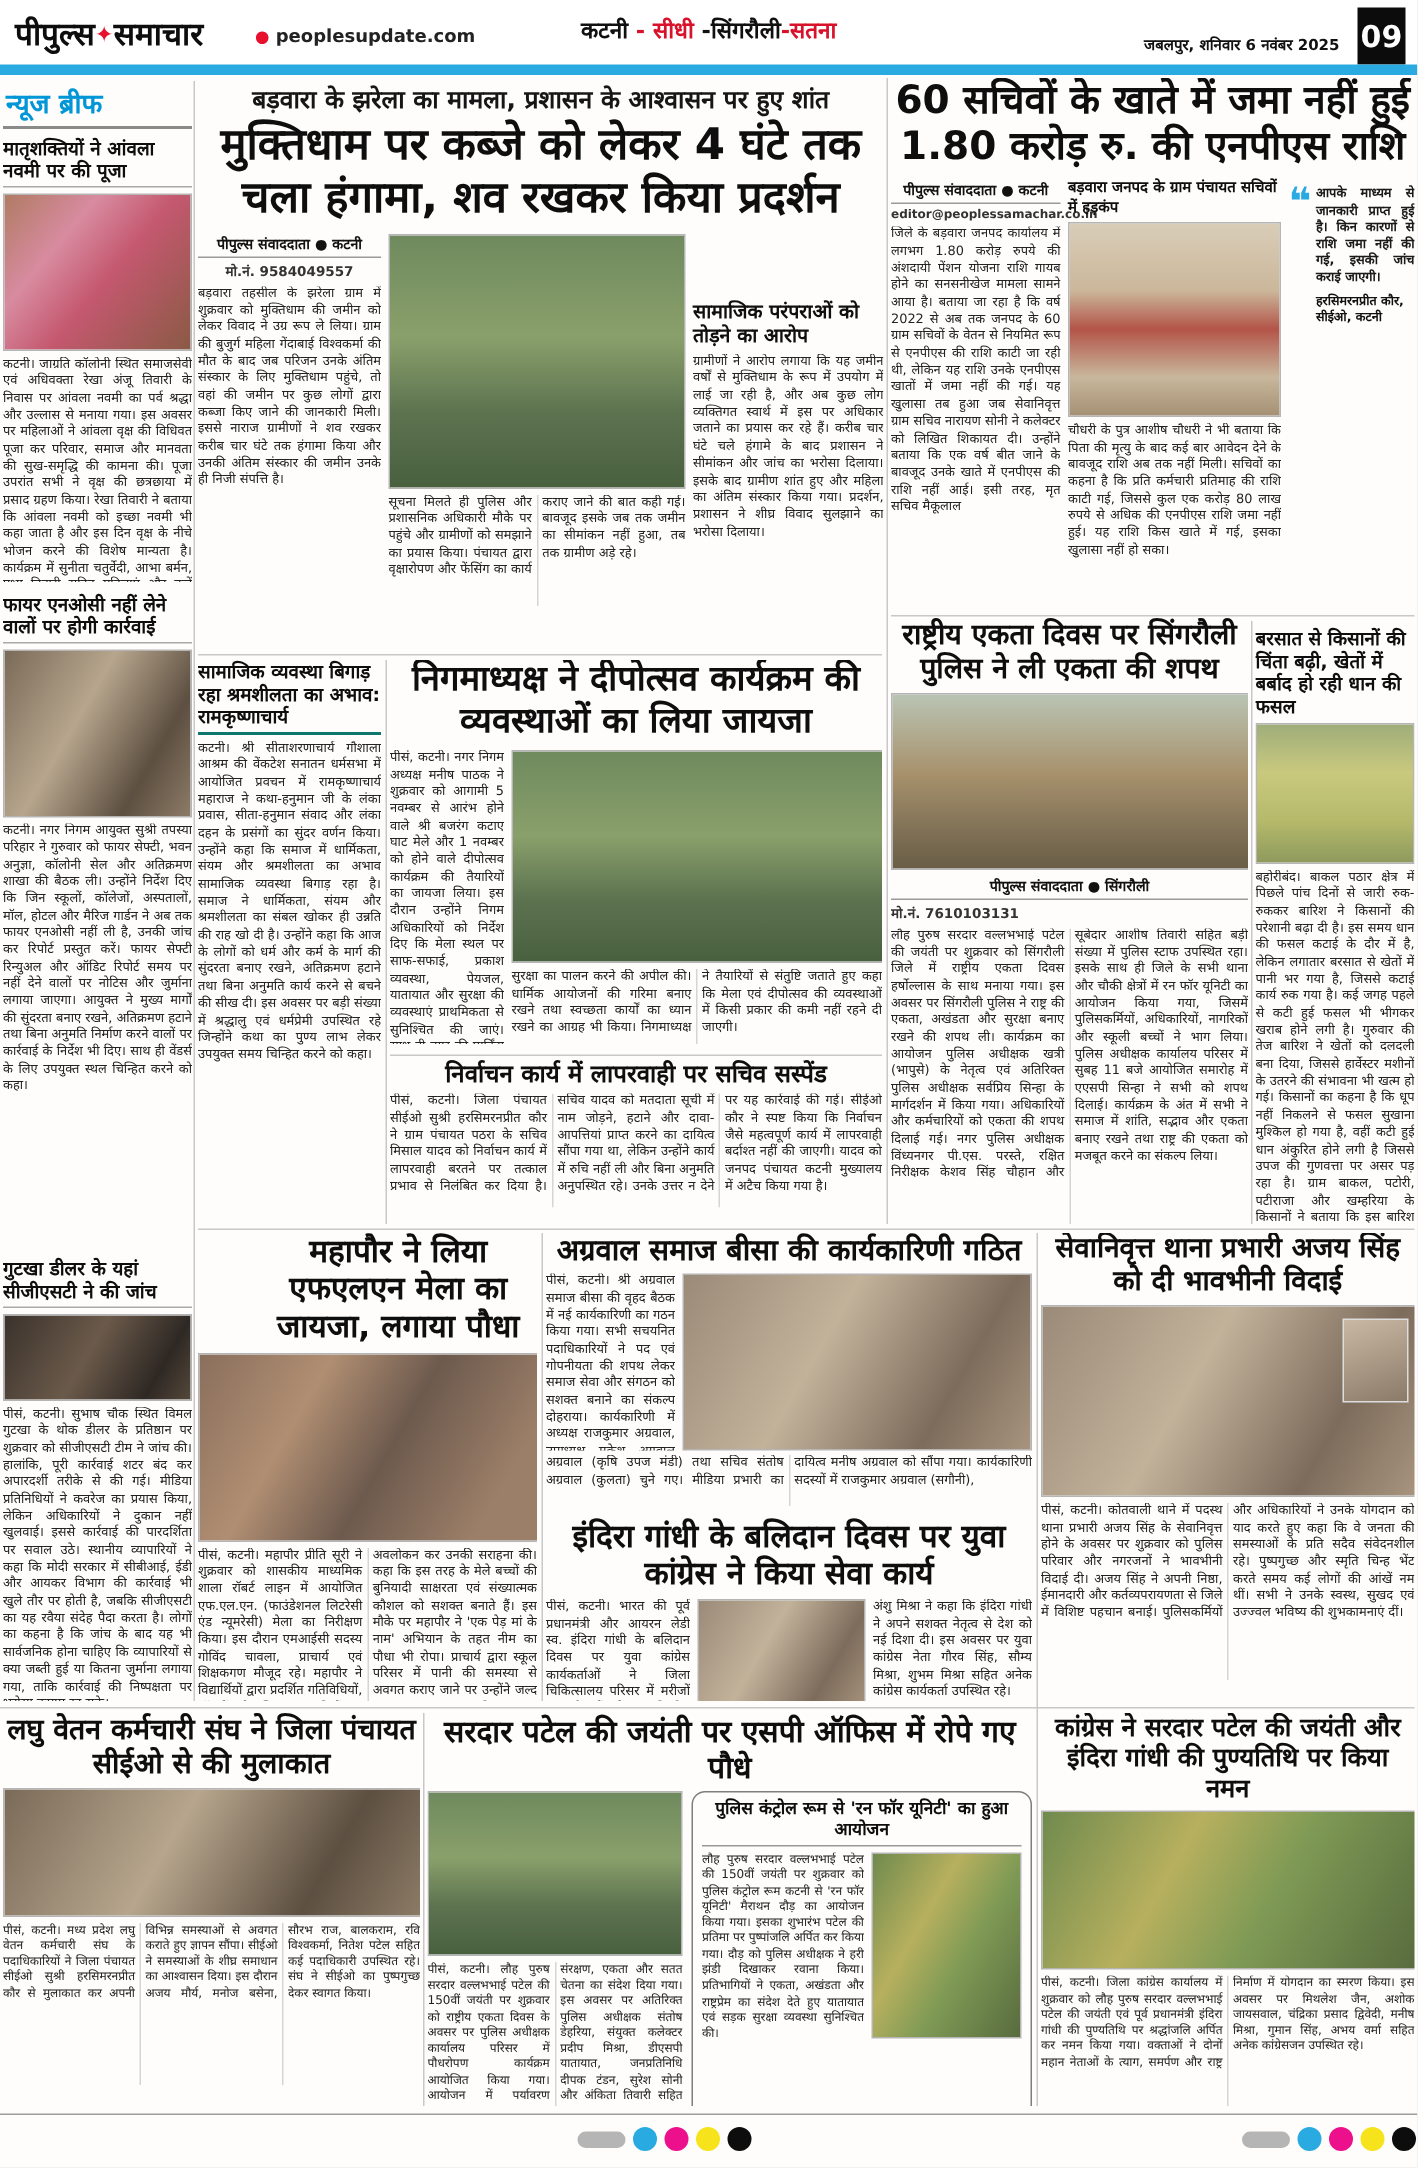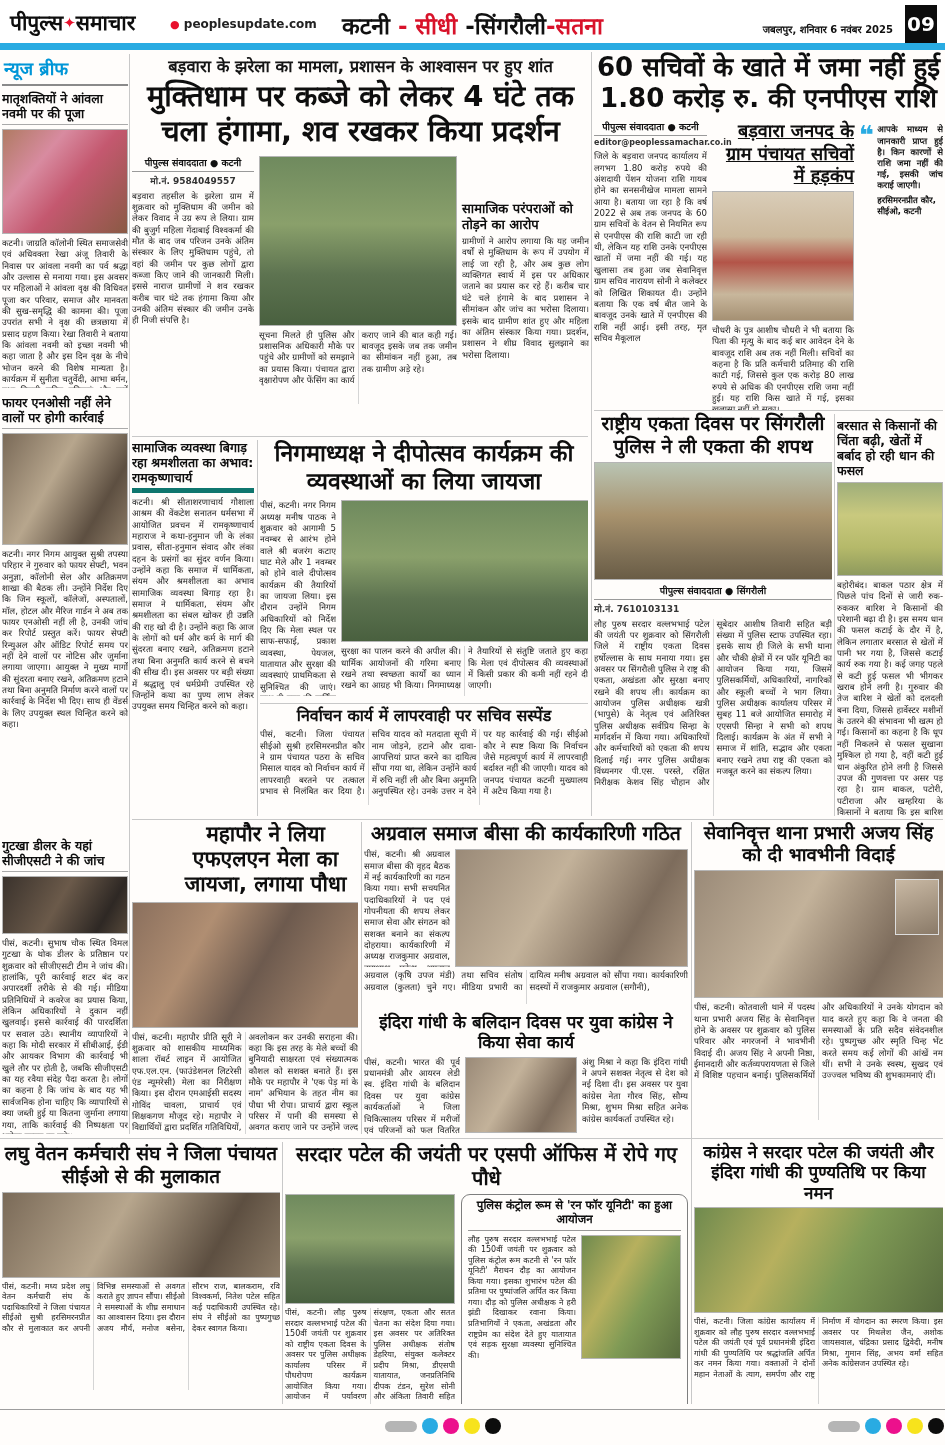--- a/index.html
+++ b/index.html
@@ -4,21 +4,21 @@
 <style>
   html,body{margin:0;padding:0;background:#e9e9e9;}
   .page{position:relative;width:945px;height:1445px;background:#fffdfb;margin:0 auto;
         font-family:"DejaVu Sans","Liberation Sans",sans-serif;overflow:hidden;color:#1b1b1b;}
   
   .masthead{position:absolute;top:0;left:0;width:945px;height:43px;background:#fff;}
   .logo{position:absolute;left:10px;top:8px;font-size:21px;font-weight:bold;color:#0d0d0d;letter-spacing:0;}
   .logo .diamond{color:#e8112d;font-size:15px;vertical-align:2px;}
   .website{position:absolute;left:170px;top:17px;font-size:12px;font-weight:bold;color:#222;}
   .website .dot{color:#e8112d;font-size:11px;}
-  .editions{position:absolute;left:0;right:0;top:9px;text-align:center;font-size:23px;font-weight:bold;}
+  .editions{position:absolute;left:0;right:0;top:9px;text-align:center;font-size:15px;font-weight:bold;}
   .editions .e-black{color:#101010;} .editions .e-red{color:#d8122a;}
   .dateline{position:absolute;right:52px;top:22px;font-size:10px;font-weight:bold;color:#111;}
   .pagebox{position:absolute;right:8px;top:5px;width:32px;height:38px;background:#0c0c0c;color:#fff;
            font-size:20px;font-weight:bold;display:flex;align-items:center;justify-content:center;}
   .bluebar{position:absolute;top:43px;left:0;width:945px;height:7px;background:#29abe2;}
   
   .art{position:absolute;overflow:hidden;}
   .hl{font-weight:bold;color:#0e0e0e;line-height:1.2;text-align:center;}
   .kicker{font-weight:bold;color:#161616;text-align:center;}
   .body-txt{font-size:8.6px;line-height:1.32;text-align:justify;color:#222;overflow:hidden;}
@@ -112,38 +112,38 @@
 
   <div class="art" style="left:594px;top:52px;width:349px;height:358px;">
     <div class="hl" style="font-size:26px;">60 सचिवों के खाते में जमा नहीं हुई 1.80 करोड़ रु. की एनपीएस राशि</div>
     <div style="display:flex;gap:5px;margin-top:6px;height:280px;">
       <div style="width:113px;flex:none;">
         <div class="byline">पीपुल्स संवाददाता ● कटनी</div>
         <div class="phone" style="font-size:8px;">editor@peoplessamachar.co.in</div>
         <div class="body-txt" style="height:238px;">जिले के बड़वारा जनपद कार्यालय में लगभग 1.80 करोड़ रुपये की अंशदायी पेंशन योजना राशि गायब होने का सनसनीखेज मामला सामने आया है। बताया जा रहा है कि वर्ष 2022 से अब तक जनपद के 60 ग्राम सचिवों के वेतन से नियमित रूप से एनपीएस की राशि काटी जा रही थी, लेकिन यह राशि उनके एनपीएस खातों में जमा नहीं की गई। यह खुलासा तब हुआ जब सेवानिवृत्त ग्राम सचिव नारायण सोनी ने कलेक्टर को लिखित शिकायत दी। उन्होंने बताया कि एक वर्ष बीत जाने के बावजूद उनके खाते में एनपीएस की राशि नहीं आई। इसी तरह, मृत सचिव मैकूलाल</div>
       </div>
       <div style="width:142px;flex:none;">
-        <div class="subhead" style="font-size:18px;text-align:right;text-decoration:underline;">बड़वारा जनपद के ग्राम पंचायत सचिवों में हड़कंप</div>
+        <div class="subhead" style="font-size:10px;text-align:left;">बड़वारा जनपद के ग्राम पंचायत सचिवों में हड़कंप</div>
         <div class="photo ph-building" style="width:140px;height:128px;"></div>
         <div class="body-txt" style="height:110px;margin-top:4px;">चौधरी के पुत्र आशीष चौधरी ने भी बताया कि पिता की मृत्यु के बाद कई बार आवेदन देने के बावजूद राशि अब तक नहीं मिली। सचिवों का कहना है कि प्रति कर्मचारी प्रतिमाह की राशि काटी गई, जिससे कुल एक करोड़ 80 लाख रुपये से अधिक की एनपीएस राशि जमा नहीं हुई। यह राशि किस खाते में गई, इसका खुलासा नहीं हो सका।</div>
       </div>
       <div style="flex:1;">
         <div class="quotebox">
           <div class="quotemark">❝</div>
           <div>
             <div class="quotetext">आपके माध्यम से जानकारी प्राप्त हुई है। किन कारणों से राशि जमा नहीं की गई, इसकी जांच कराई जाएगी।</div>
             <div class="quoteattr">हरसिमरनप्रीत कौर, सीईओ, कटनी</div>
           </div>
         </div>
       </div>
     </div>
   </div>
 
   <div class="art" style="left:132px;top:440px;width:122px;height:376px;">
-    <div class="hl" style="font-size:12.5px;text-align:left;border-bottom:5px solid #0f766e;padding-bottom:3px;">सामाजिक व्यवस्था बिगाड़ रहा श्रमशीलता का अभाव: रामकृष्णाचार्य</div>
+    <div class="hl" style="font-size:12.5px;text-align:left;border-bottom:2px solid #0f766e;padding-bottom:3px;">सामाजिक व्यवस्था बिगाड़ रहा श्रमशीलता का अभाव: रामकृष्णाचार्य</div>
     <div class="body-txt" style="height:330px;margin-top:4px;">कटनी। श्री सीताशरणाचार्य गौशाला आश्रम की वेंकटेश सनातन धर्मसभा में आयोजित प्रवचन में रामकृष्णाचार्य महाराज ने कथा-हनुमान जी के लंका प्रवास, सीता-हनुमान संवाद और लंका दहन के प्रसंगों का सुंदर वर्णन किया। उन्होंने कहा कि समाज में धार्मिकता, संयम और श्रमशीलता का अभाव सामाजिक व्यवस्था बिगाड़ रहा है। समाज ने धार्मिकता, संयम और श्रमशीलता का संबल खोकर ही उन्नति की राह खो दी है। उन्होंने कहा कि आज के लोगों को धर्म और कर्म के मार्ग की सुंदरता बनाए रखने, अतिक्रमण हटाने तथा बिना अनुमति कार्य करने से बचने की सीख दी। इस अवसर पर बड़ी संख्या में श्रद्धालु एवं धर्मप्रेमी उपस्थित रहे जिन्होंने कथा का पुण्य लाभ लेकर उपयुक्त समय चिन्हित करने को कहा।</div>
   </div>
 
   <div class="art" style="left:260px;top:440px;width:328px;height:260px;">
     <div class="hl" style="font-size:23px;">निगमाध्यक्ष ने दीपोत्सव कार्यक्रम की व्यवस्थाओं का लिया जायजा</div>
     <div style="display:flex;gap:5px;margin-top:5px;height:196px;">
       <div class="body-txt" style="width:76px;flex:none;height:196px;">पीसं, कटनी। नगर निगम अध्यक्ष मनीष पाठक ने शुक्रवार को आगामी 5 नवम्बर से आरंभ होने वाले श्री बजरंग कटाए घाट मेले और 1 नवम्बर को होने वाले दीपोत्सव कार्यक्रम की तैयारियों का जायजा लिया। इस दौरान उन्होंने निगम अधिकारियों को निर्देश दिए कि मेला स्थल पर साफ-सफाई, प्रकाश व्यवस्था, पेयजल, यातायात और सुरक्षा की व्यवस्थाएं प्राथमिकता से सुनिश्चित की जाएं। साथ ही नगर की पार्किंग एवं रंग-रोगन के कार्य समयबद्ध रूप से पूर्ण करने पर जोर दिया। उन्होंने इको फ्रेंडली दीपोत्सव मनाने और श्रद्धालुओं से स्वच्छता एवं</div>
       <div style="flex:1;">
         <div class="photo ph-outdoor" style="width:100%;height:140px;"></div>
         <div class="body-txt cols2" style="height:50px;margin-top:4px;">सुरक्षा का पालन करने की अपील की। धार्मिक आयोजनों की गरिमा बनाए रखने तथा स्वच्छता कार्यों का ध्यान रखने का आग्रह भी किया। निगमाध्यक्ष ने तैयारियों से संतुष्टि जताते हुए कहा कि मेला एवं दीपोत्सव की व्यवस्थाओं में किसी प्रकार की कमी नहीं रहने दी जाएगी।</div>
@@ -181,21 +181,21 @@
   <div class="art" style="left:364px;top:822px;width:324px;height:186px;">
     <div class="hl" style="font-size:19.5px;">अग्रवाल समाज बीसा की कार्यकारिणी गठित</div>
     <div style="display:flex;gap:5px;margin-top:4px;height:118px;">
       <div class="body-txt" style="width:86px;flex:none;height:118px;">पीसं, कटनी। श्री अग्रवाल समाज बीसा की वृहद बैठक में नई कार्यकारिणी का गठन किया गया। सभी सचयनित पदाधिकारियों ने पद एवं गोपनीयता की शपथ लेकर समाज सेवा और संगठन को सशक्त बनाने का संकल्प दोहराया। कार्यकारिणी में अध्यक्ष राजकुमार अग्रवाल, उपाध्यक्ष मुकेश अग्रवाल और पंकज अग्रवाल (झांसी), सचिव संतोष अग्रवाल, कोषाध्यक्ष अनूप अग्रवाल (परसवारा), सहसचिव संतोष अग्रवाल एवं सुनील अग्रवाल, अंकेक्षक अनिल</div>
       <div class="photo ph-indoor" style="flex:1;height:116px;"></div>
     </div>
     <div class="body-txt cols2" style="height:34px;margin-top:3px;">अग्रवाल (कृषि उपज मंडी) तथा सचिव संतोष अग्रवाल (कुलता) चुने गए। मीडिया प्रभारी का दायित्व मनीष अग्रवाल को सौंपा गया। कार्यकारिणी सदस्यों में राजकुमार अग्रवाल (सगौनी),</div>
   </div>
 
   <div class="art" style="left:364px;top:1012px;width:324px;height:122px;">
-    <div class="hl" style="font-size:17px;">इंदिरा गांधी के बलिदान दिवस पर युवा कांग्रेस ने किया सेवा कार्य</div>
+    <div class="hl" style="font-size:21px;">इंदिरा गांधी के बलिदान दिवस पर युवा कांग्रेस ने किया सेवा कार्य</div>
     <div style="display:flex;gap:5px;margin-top:4px;height:92px;">
       <div class="body-txt" style="width:96px;flex:none;height:92px;">पीसं, कटनी। भारत की पूर्व प्रधानमंत्री और आयरन लेडी स्व. इंदिरा गांधी के बलिदान दिवस पर युवा कांग्रेस कार्यकर्ताओं ने जिला चिकित्सालय परिसर में मरीजों एवं परिजनों को फल वितरित कर सेवा कार्य किया।</div>
       <div style="width:112px;flex:none;">
         <div class="photo ph-indoor" style="width:110px;height:74px;"></div>
         <div class="caption">को गर्म कंबल वितरित किए गए।</div>
       </div>
       <div class="body-txt" style="flex:1;height:92px;">अंशु मिश्रा ने कहा कि इंदिरा गांधी ने अपने सशक्त नेतृत्व से देश को नई दिशा दी। इस अवसर पर युवा कांग्रेस नेता गौरव सिंह, सौम्य मिश्रा, शुभम मिश्रा सहित अनेक कांग्रेस कार्यकर्ता उपस्थित रहे।</div>
     </div>
   </div>
 

